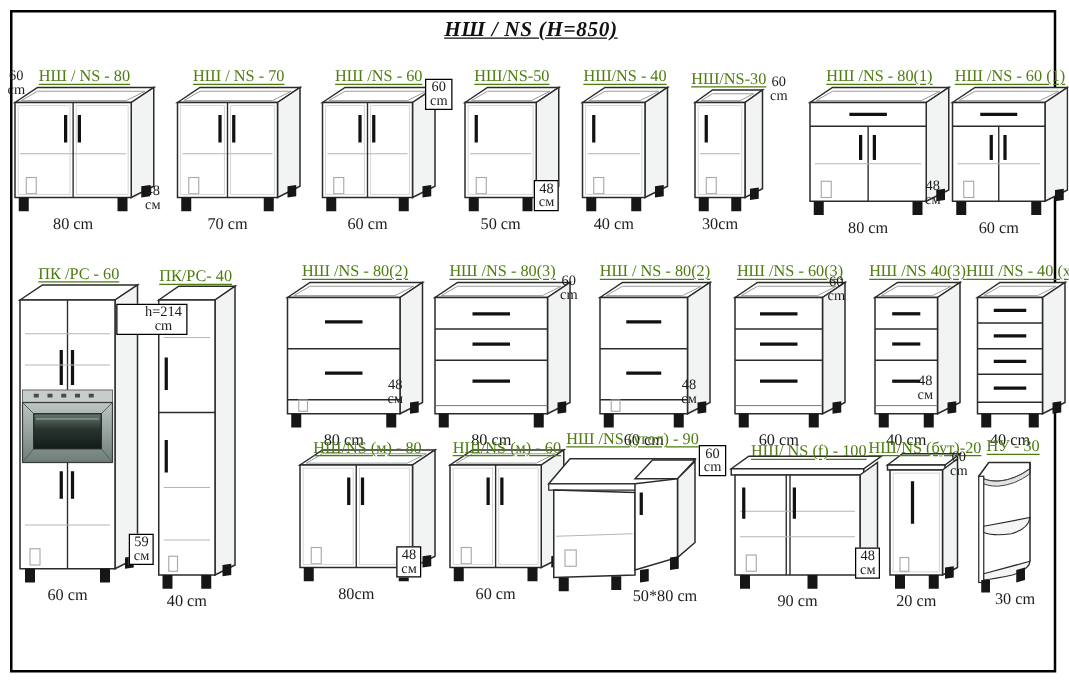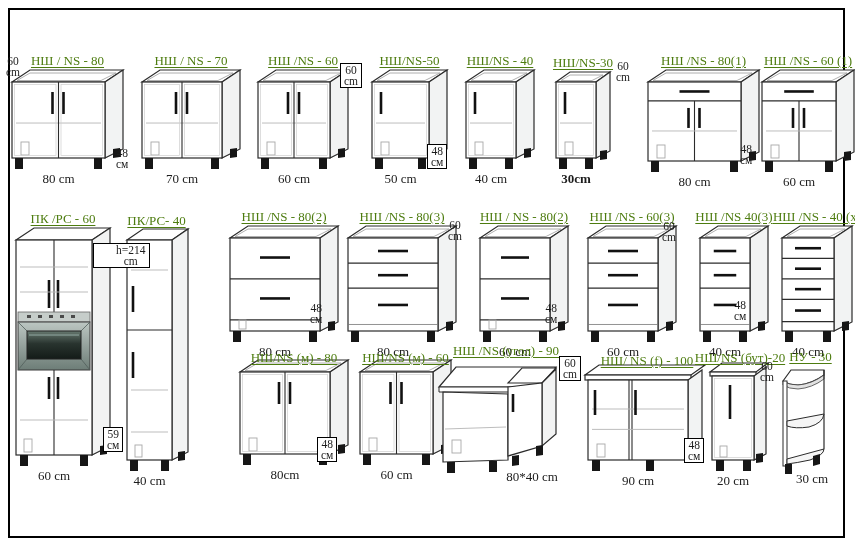--- a/index.html
+++ b/index.html
@@ -369,33 +369,34 @@
         <path d="M783,381 L791,370 L824,370 L824,375 Q812,384 798,385 Q789,385 783,381 Z" fill="#fff" stroke="#2b2b2b" stroke-width="1.2"></path>
         <path d="M783,381 Q789,385 798,385 Q812,384 824,375 L824,379 Q812,388 798,389 Q789,389 783,385 Z" fill="#e2e2e2" stroke="#444" stroke-width="0.8"></path>
         <rect x="783" y="381" width="4" height="85" fill="#fff" stroke="#2b2b2b" stroke-width="1"></rect>
         <line x1="824" y1="370" x2="824" y2="449" stroke="#2b2b2b" stroke-width="1.2"></line>
         <path d="M787,421 L824,414 Q823,423 809,427 Q795,429 787,426 Z" fill="#f5f5f5" stroke="#2b2b2b" stroke-width="1"></path>
         <path d="M787,459 L824,449 Q824,455 810,460 Q796,463 787,464 Z" fill="#f5f5f5" stroke="#2b2b2b" stroke-width="1"></path>
         <rect x="785" y="464" width="7" height="10" fill="#161616" stroke="none" stroke-width="1.2"></rect>
         <polygon points="813,456 820,454 820,464 813,466" fill="#161616" stroke="none" stroke-width="1.2"></polygon>
       </g>
     </svg>
+  <div class="page-title">НШ / NS  (H=850)</div>
   <div id="labels">
       <div class="cab-label" style="left: 67.5px; top: 53px;">НШ / NS - 80</div>
       <div class="w-label" style="left: 58.5px; top: 171px;">80 cm</div>
       <div class="cab-label" style="left: 191px; top: 53px;">НШ / NS - 70</div>
       <div class="w-label" style="left: 182px; top: 171px;">70 cm</div>
       <div class="cab-label" style="left: 303px; top: 53px;">НШ /NS - 60</div>
       <div class="w-label" style="left: 294px; top: 171px;">60 cm</div>
       <div class="cab-label" style="left: 409.5px; top: 53px;">НШ/NS-50</div>
       <div class="w-label" style="left: 400.5px; top: 171px;">50 cm</div>
       <div class="cab-label" style="left: 500px; top: 53px;">НШ/NS - 40</div>
       <div class="w-label" style="left: 491px; top: 171px;">40 cm</div>
       <div class="cab-label" style="left: 583px; top: 55px;">НШ/NS-30</div>
-      <div class="w-label" style="left: 576px; top: 171px; font-weight: bold;">30cm</div>
+      <div class="w-label" style="left: 576px; top: 171px;">30cm</div>
       <div class="cab-label" style="left: 703.5px; top: 53px;">НШ /NS - 80(1)</div>
       <div class="w-label" style="left: 694.5px; top: 174px;">80 cm</div>
       <div class="cab-label" style="left: 808px; top: 53px;">НШ /NS - 60 (1)</div>
       <div class="w-label" style="left: 799px; top: 174px;">60 cm</div>
       <div class="cab-label" style="left: 63px; top: 211px;">ПК /РС - 60</div>
       <div class="w-label" style="left: 54px; top: 468px;">60 cm</div>
       <div class="cab-label" style="left: 156.5px; top: 213px;">ПК/РС- 40</div>
       <div class="w-label" style="left: 149.5px; top: 473px;">40 cm</div>
       <div class="cab-label" style="left: 284px; top: 209px;">НШ /NS - 80(2)</div>
       <div class="w-label" style="left: 275px; top: 344px;">80 cm</div>
@@ -407,21 +408,21 @@
       <div class="w-label" style="left: 623px; top: 344px;">60 cm</div>
       <div class="cab-label" style="left: 734px; top: 209px;">НШ /NS 40(3)</div>
       <div class="w-label" style="left: 725px; top: 344px;">40 cm</div>
       <div class="cab-label" style="left: 817px; top: 209px;">НШ /NS - 40 (x)</div>
       <div class="w-label" style="left: 808px; top: 344px;">40 cm</div>
       <div class="cab-label" style="left: 294px; top: 350px;">НШ/NS (м) - 80</div>
       <div class="w-label" style="left: 285px; top: 467px;">80cm</div>
       <div class="cab-label" style="left: 405.5px; top: 350px;">НШ/NS (м) - 60</div>
       <div class="w-label" style="left: 396.5px; top: 467px;">60 cm</div>
       <div class="cab-label" style="left: 506px; top: 343px;">НШ /NS (угол) - 90</div>
-      <div class="w-label" style="left: 532px; top: 469px;">80*40 cm</div>
+      <div class="w-label" style="left: 532px; top: 469px;">50*80 cm</div>
       <div class="cab-label" style="left: 647px; top: 353px;">НШ/ NS (f) - 100</div>
       <div class="w-label" style="left: 638px; top: 473px;">90 cm</div>
       <div class="cab-label" style="left: 740px; top: 350px;">НШ/NS (бут)-20</div>
       <div class="w-label" style="left: 733px; top: 473px;">20 cm</div>
       <div class="cab-label" style="left: 810.5px; top: 349px; text-align: center;">НУ - 30</div>
       <div class="w-label" style="left: 812px; top: 471px;">30 cm</div>
       <div class="dim" style="left: 6px; top: 56px;">
         <span>60</span>
         <span>cm</span>
       </div>

